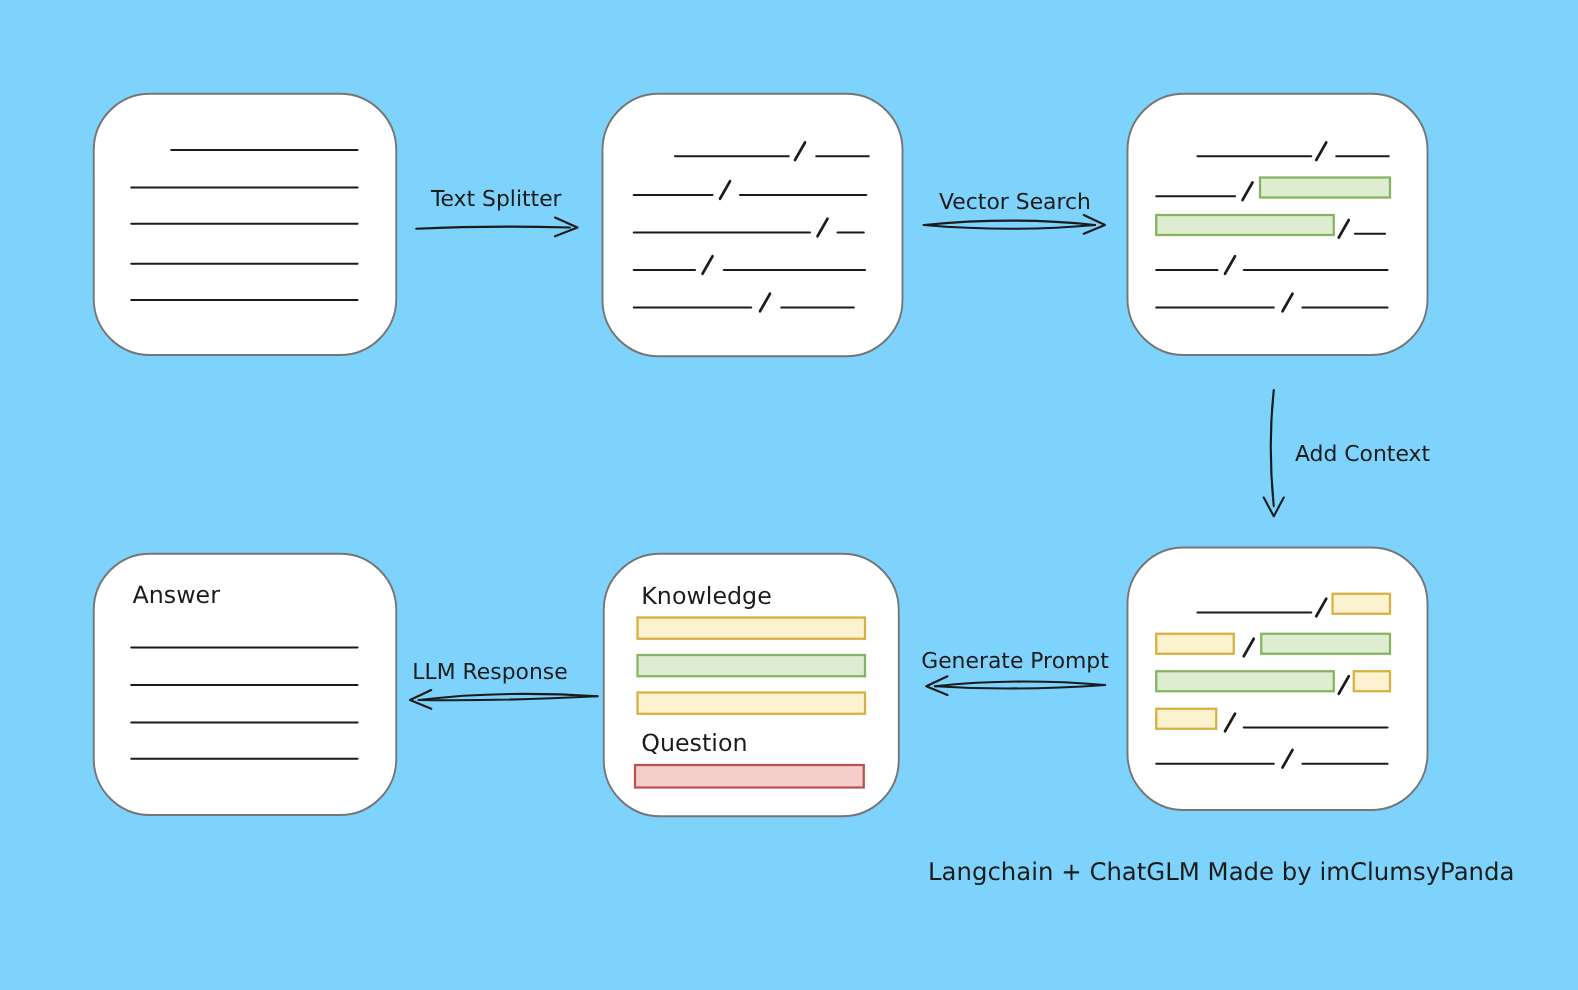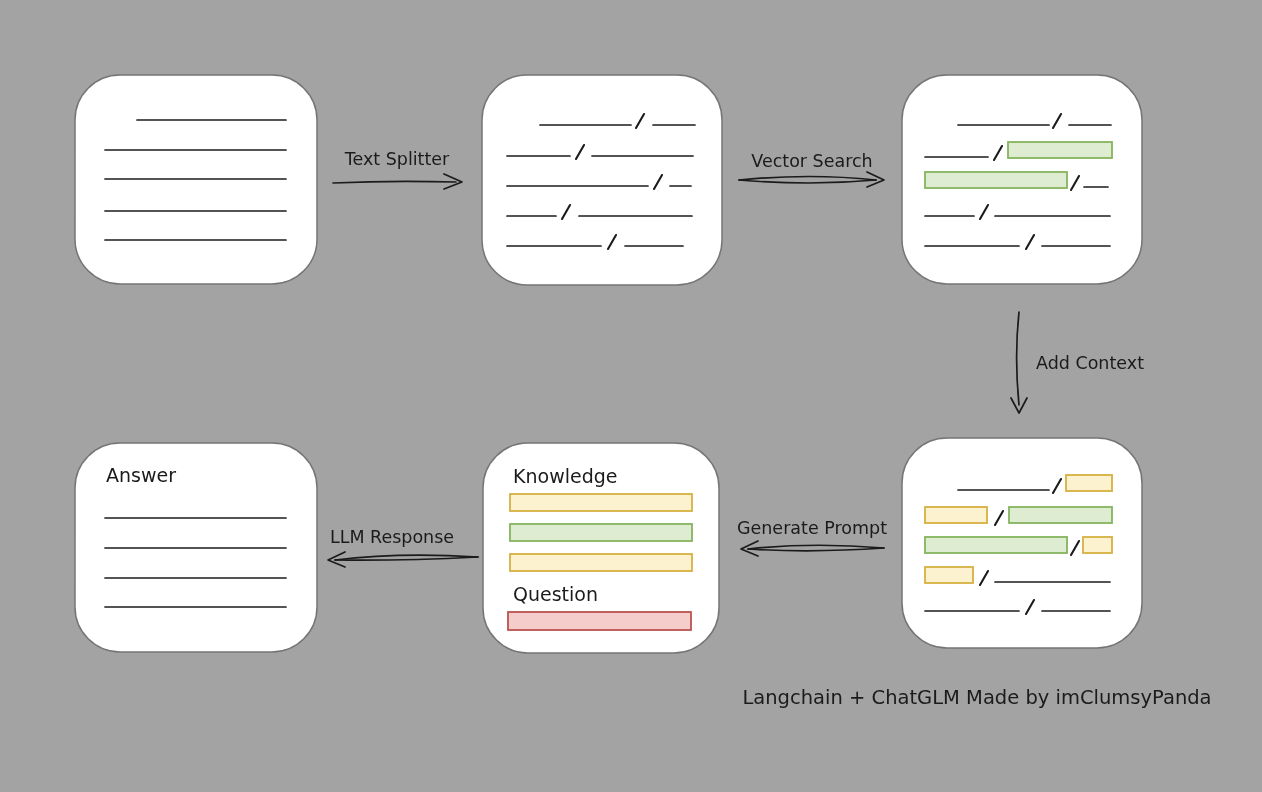--- a/index.html
+++ b/index.html
@@ -1,16 +1,16 @@
 <!DOCTYPE html>
 <html><head>
 <meta charset="utf-8">
 <style>
   html,body{margin:0;padding:0;background:#ffffff;}
-  .stage{width:1262px;height:792px;position:relative;background:#a3a3a3;overflow:hidden;}
+  .stage{width:1262px;height:792px;position:relative;background:#7dd3fc;overflow:hidden;}
   svg{display:block;}
   .box{fill:#ffffff;stroke:#757575;stroke-width:1.5;}
   .ink{stroke:#1b1b1b;stroke-width:1.7;stroke-linecap:round;fill:none;}
   .slash{stroke:#1b1b1b;stroke-width:2.1;stroke-linecap:round;}
   .arrow{stroke:#1b1b1b;stroke-width:1.7;fill:none;stroke-linecap:round;stroke-linejoin:round;}
   .hl{stroke-width:1.8;}
   text{font-family:"DejaVu Sans","Liberation Sans",sans-serif;fill:#1b1b1b;}
   .lbl{font-size:17.5px;}
   .node-lbl{font-size:19px;}
   .credit{font-size:19.5px;}

